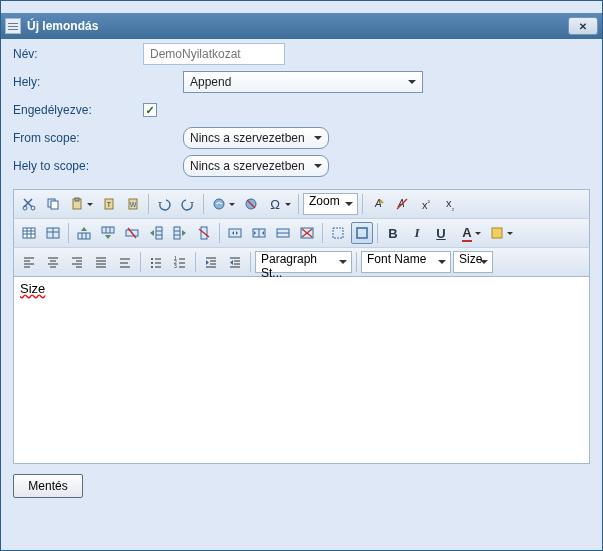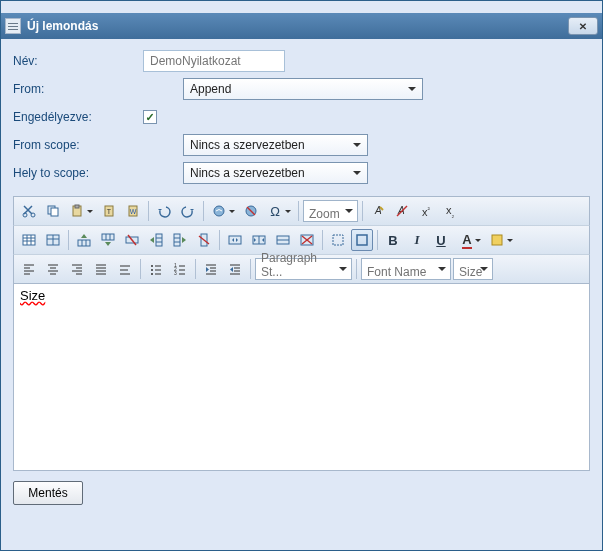--- a/index.html
+++ b/index.html
@@ -3,39 +3,39 @@
 <meta charset="utf-8">
 <style>
 * { box-sizing: border-box; margin: 0; padding: 0; }
 body { font-family: Arial, sans-serif; font-size: 12px; background: #fff; width: 603px; height: 551px; overflow: hidden; }
 .window { width: 603px; height: 551px; border: 1px solid #2b5f8a; background: #dfe8f6; display: flex; flex-direction: column; }
 .titlebar { background: linear-gradient(#5b8ab8, #3f6d9a); height: 26px; display: flex; align-items: center; padding: 0 4px; color: #fff; font-weight: bold; font-size: 12px; margin-top: 12px; }
 .title-icon { width: 16px; height: 16px; background: #e6edf5; border: 1px solid #a8b8cc; margin-right: 6px; display: flex; flex-direction: column; justify-content: center; gap: 2px; padding: 2px; }
 .title-icon div { height: 1px; background: #6a7a8a; }
 .title-text { flex: 1; }
 .close-btn { width: 30px; height: 18px; background: linear-gradient(#e6eef7,#c8d8ea); border: 1px solid #7a94b0; border-radius: 3px; display: flex; align-items: center; justify-content: center; color: #333; cursor: pointer; font-size: 10px; font-weight: bold; }
-.content { flex: 1; padding: 9px 12px; display: flex; flex-direction: column; }
+.content { flex: 1; padding: 2px 12px; display: flex; flex-direction: column; }
 .form-row { display: flex; align-items: center; height: 26px; margin-bottom: 2px; }
 .form-label { width: 130px; color: #1a4a7a; font-size: 12px; }
 .text-input { width: 142px; height: 22px; border: 1px solid #a8c0d8; background: #fff; padding: 0 6px; color: #999; font-size: 12px; }
 .select { height: 22px; border: 1px solid #7a94b0; background: linear-gradient(#fff,#eef3fa); padding: 0 22px 0 6px; font-size: 12px; color: #222; position: relative; display: flex; align-items: center; cursor: pointer; margin-left: 40px; }
 .select-wide { width: 240px; }
-.select-mid { width: 185px; }
+.select-mid { width: 146px; border-radius: 9px; }
 .select::after { content: ""; position: absolute; right: 6px; top: 50%; margin-top: -2px; border: 4px solid transparent; border-top-color: #333; }
 .checkbox { width: 14px; height: 14px; border: 1px solid #7a94b0; background: #fff; display: flex; align-items: center; justify-content: center; cursor: pointer; }
 .checkbox::after { content: "✓"; color: #2a6a2a; font-size: 11px; font-weight: bold; }
 .editor-wrap { margin-top: 8px; background: #fff; }
 .toolbar { background: linear-gradient(#f0f4fa,#d9e4f1); border: 1px solid #a8b8cc; border-bottom: none; padding: 3px 4px; display: flex; flex-wrap: wrap; gap: 2px; align-items: center; }
 .toolbar + .toolbar { border-top: 1px solid #c5d2e0; }
 .tbtn { width: 22px; height: 22px; border: 1px solid transparent; border-radius: 2px; display: flex; align-items: center; justify-content: center; cursor: pointer; position: relative; }
 .tbtn.active { border-color: #6a8ab0; background: linear-gradient(#e0ecf8,#c8daee); }
 .tbtn.with-arrow { width: 30px; padding-right: 8px; }
 .tbtn.with-arrow::after { content: ""; position: absolute; right: 2px; top: 50%; margin-top: -1px; border: 3px solid transparent; border-top-color: #333; }
 .sep { width: 1px; height: 20px; background: #b0c0d4; margin: 0 2px; }
-.tsel { height: 22px; border: 1px solid #a0b4ca; background: #fff; padding: 0 18px 0 5px; font-size: 12px; color: #737373; position: relative; display: flex; align-items: flex-end; cursor: pointer; }
+.tsel { height: 22px; border: 1px solid #a0b4ca; background: #fff; padding: 0 18px 0 5px; font-size: 12px; color: #000000; position: relative; display: flex; align-items: flex-start; cursor: pointer; }
 .tsel::after { content: ""; position: absolute; right: 4px; top: 50%; margin-top: -2px; border: 4px solid transparent; border-top-color: #333; }
 .editor-area { border: 1px solid #a8b8cc; background: #fff; height: 188px; padding: 4px 6px; font-size: 13px; color: #000; overflow: auto; }
 .spellerr { text-decoration: underline wavy red; text-decoration-skip-ink: none; }
 .save-btn { margin-top: 10px; width: 70px; height: 24px; border: 1px solid #606b78; background: linear-gradient(#fdfdfe,#e4e8ee); border-radius: 2px; cursor: pointer; font-size: 12px; display: flex; align-items: center; justify-content: center; }
 svg { display: block; }
 .txtbtn { width: auto; min-width: 22px; padding: 0 4px; font-weight: bold; color: #2a3a4a; font-size: 13px; }
 </style>
 </head>
 <body>
 
@@ -50,21 +50,21 @@
     <div class="close-btn">✕</div>
   </div>
   <div class="content">
 
     <div class="form-row">
       <div class="form-label">Név:</div>
       <input class="text-input" placeholder="DemoNyilatkozat" style="">
     </div>
 
     <div class="form-row">
-      <div class="form-label">From:</div>
+      <div class="form-label">Hely:</div>
       <div class="select select-wide">
           <span>Append</span>
         </div>
     </div>
 
     <div class="form-row">
       <div class="form-label">Engedélyezve:</div>
       <div class="checkbox"></div>
     </div>
 

